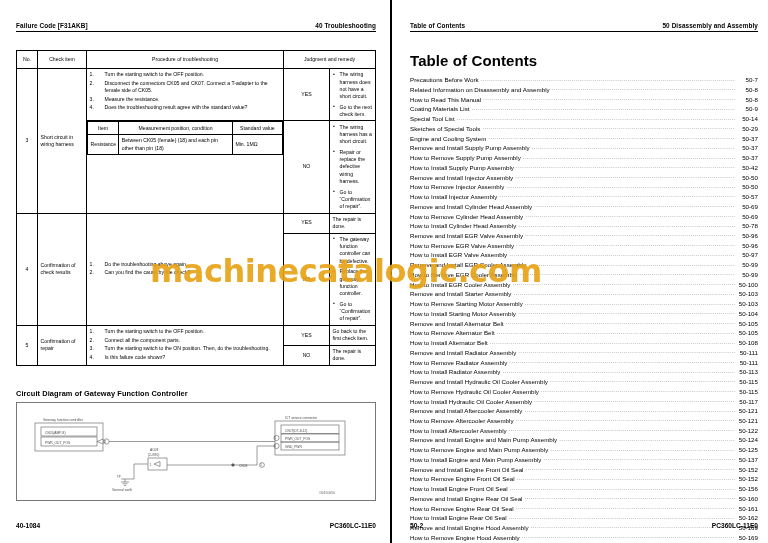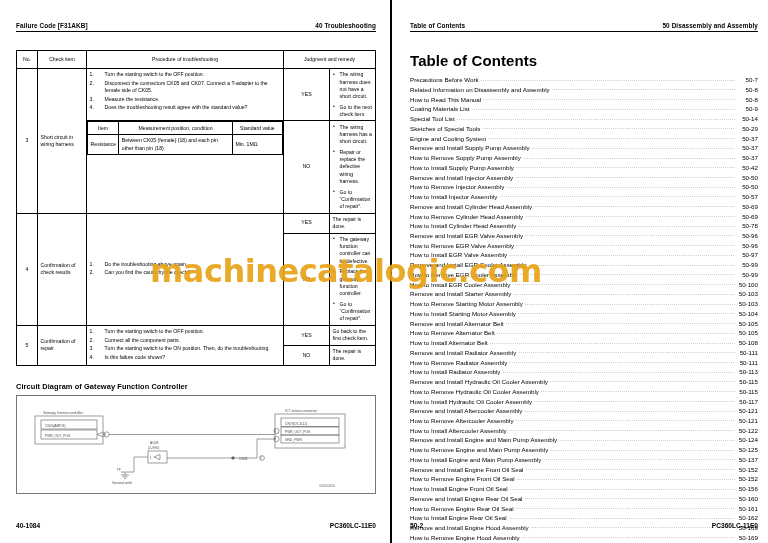--- a/index.html
+++ b/index.html
@@ -136,21 +136,21 @@
   }
   .i-a { width: 25px; }
   .i-b { width: auto; }
   .i-c { width: 44px; }
   .nopad { padding: 0 !important; border: .6px solid #000; }
 
   
   .sec-title {
     font-size: 7.4px;
     font-weight: bold;
-    margin: 16px 0 4px 0;
+    margin: 23px 0 4px 0;
     letter-spacing: .1px;
   }
   .diagram-box {
     width: 358px;
     height: 97px;
     border: .7px solid #777;
     position: relative;
     background: #fff;
   }
   .diagram-box svg { display: block; }

